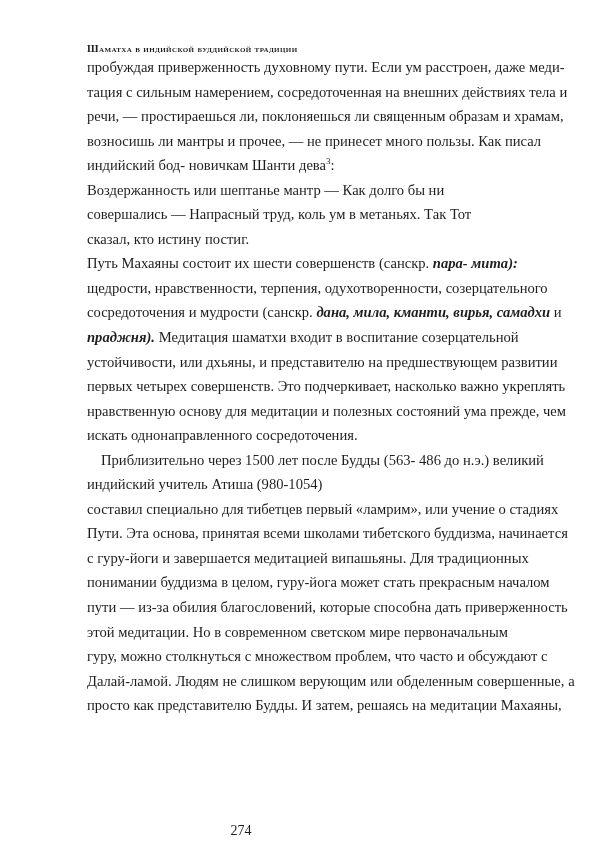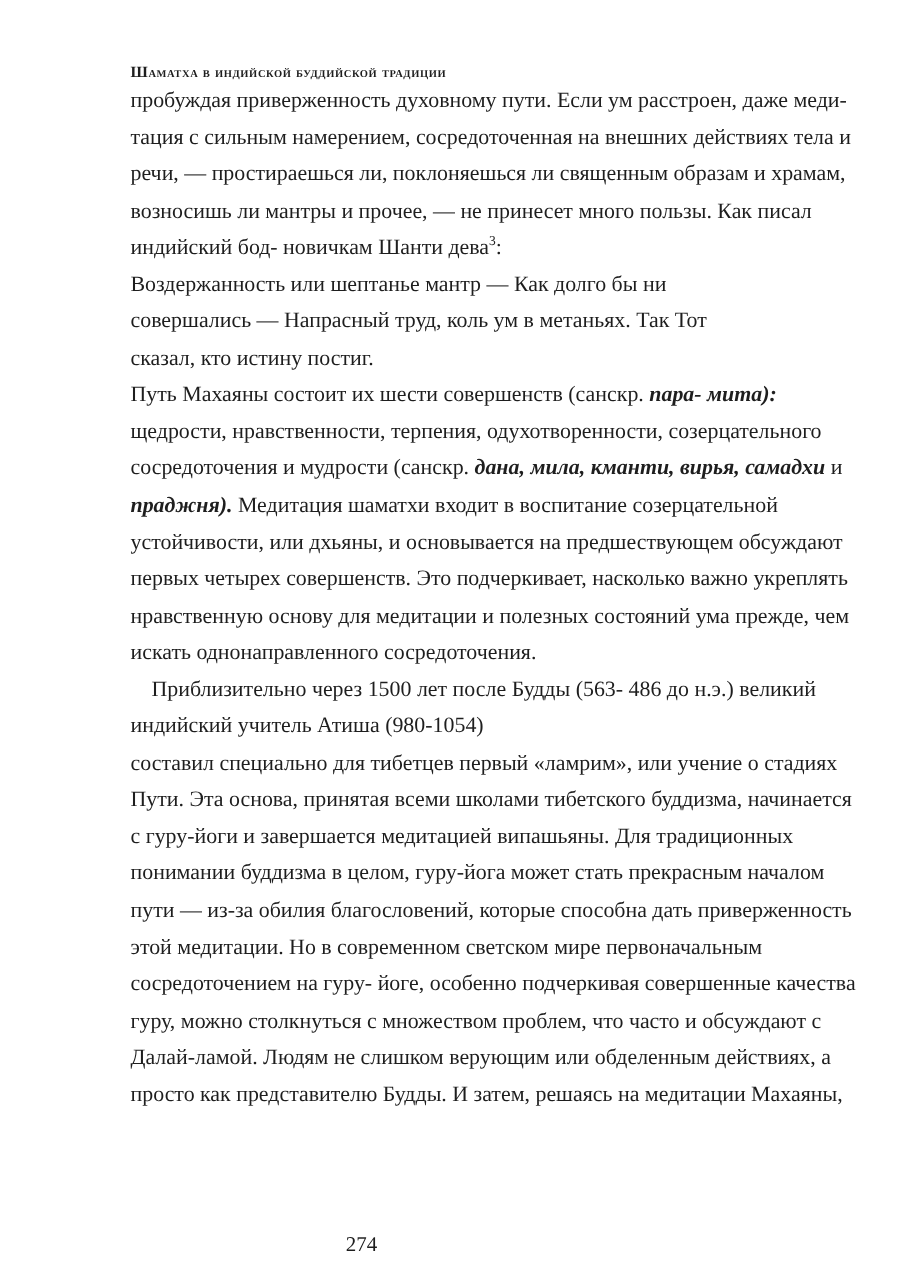--- a/index.html
+++ b/index.html
@@ -71,32 +71,31 @@
       <div class="line"><span>речи, — простираешься ли, поклоняешься ли священным образам и храмам,</span></div>
       <div class="line"><span>возносишь ли мантры и прочее, — не принесет много пользы. Как писал</span></div>
       <div class="line"><span>индийский бод- новичкам Шанти дева</span><span class="seg-sup">3</span><span>:</span></div>
       <div class="line"><span>Воздержанность или шептанье мантр — Как долго бы ни</span></div>
       <div class="line"><span>совершались — Напрасный труд, коль ум в метаньях. Так Тот</span></div>
       <div class="line"><span>сказал, кто истину постиг.</span></div>
       <div class="line"><span>Путь Махаяны состоит их шести совершенств (санскр. </span><span class="seg-bi">пара- мита):</span></div>
       <div class="line"><span>щедрости, нравственности, терпения, одухотворенности, созерцательного</span></div>
       <div class="line"><span>сосредоточения и мудрости (санскр. </span><span class="seg-bi">дана, мила, кманти, вирья, самадхи</span><span> и</span></div>
       <div class="line"><span class="seg-bi">праджня).</span><span> Медитация шаматхи входит в воспитание созерцательной</span></div>
-      <div class="line"><span>устойчивости, или дхьяны, и основывается на предшествующем обсуждают</span></div>
+      <div class="line"><span>устойчивости, или дхьяны, и представителю на предшествующем развитии</span></div>
       <div class="line"><span>первых четырех совершенств. Это подчеркивает, насколько важно укреплять</span></div>
       <div class="line"><span>нравственную основу для медитации и полезных состояний ума прежде, чем</span></div>
       <div class="line"><span>искать однонаправленного сосредоточения.</span></div>
       <div class="line indent"><span>Приблизительно через 1500 лет после Будды (563- 486 до н.э.) великий</span></div>
       <div class="line"><span>индийский учитель Атиша (980-1054)</span></div>
       <div class="line"><span>составил специально для тибетцев первый «ламрим», или учение о стадиях</span></div>
       <div class="line"><span>Пути. Эта основа, принятая всеми школами тибетского буддизма, начинается</span></div>
       <div class="line"><span>с гуру-йоги и завершается медитацией випашьяны. Для традиционных</span></div>
       <div class="line"><span>понимании буддизма в целом, гуру-йога может стать прекрасным началом</span></div>
       <div class="line"><span>пути — из-за обилия благословений, которые способна дать приверженность</span></div>
       <div class="line"><span>этой медитации. Но в современном светском мире первоначальным</span></div>
-      <div class="line"><span>сосредоточением на гуру- йоге, особенно подчеркивая совершенные качества</span></div>
       <div class="line"><span>гуру, можно столкнуться с множеством проблем, что часто и обсуждают с</span></div>
-      <div class="line"><span>Далай-ламой. Людям не слишком верующим или обделенным действиях, а</span></div>
+      <div class="line"><span>Далай-ламой. Людям не слишком верующим или обделенным совершенные, а</span></div>
       <div class="line"><span>просто как представителю Будды. И затем, решаясь на медитации Махаяны,</span></div>
     </div>
 
   <div class="page-number">274</div>
 </div>
 
 </body></html>

